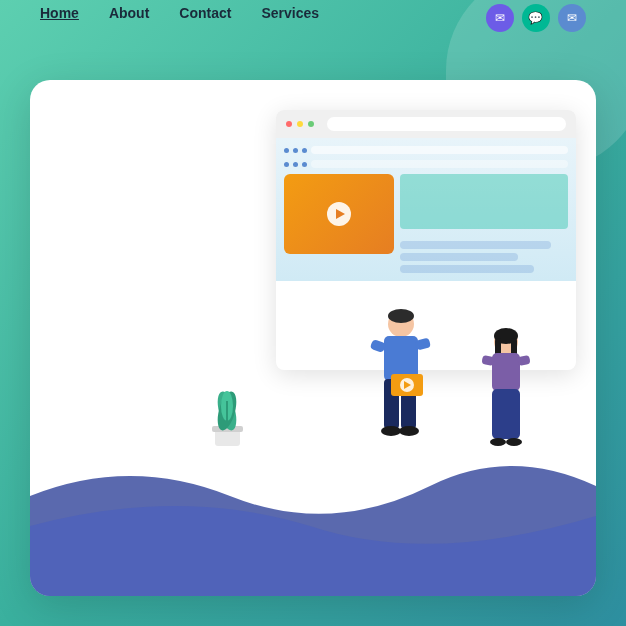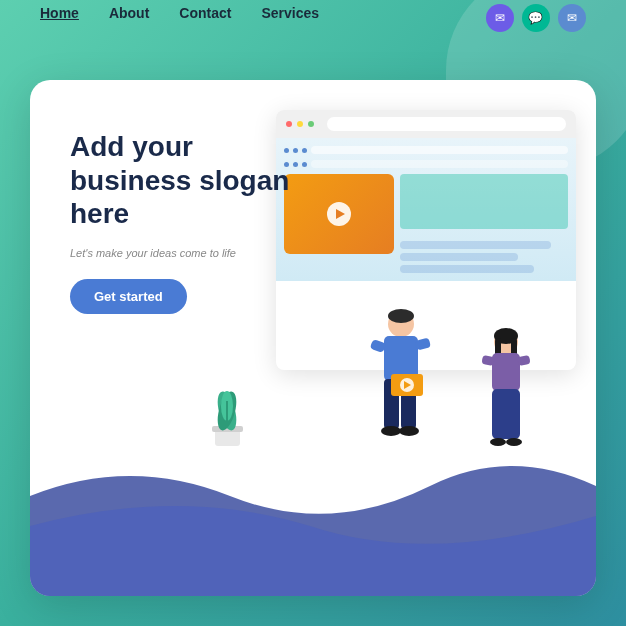--- a/index.html
+++ b/index.html
@@ -360,25 +360,20 @@
     <svg width="80" height="80" viewBox="0 0 80 80" xmlns="http://www.w3.org/2000/svg">
       <path class="gear-svg" d="M40,25 a15,15 0 1,1 0,30 a15,15 0 0,1 0,-30 M32,10 L48,10 L50,18 Q55,20 59,23 L67,20 L76,30 L72,37 Q74,42 72,47 L76,54 L67,64 L59,60 Q55,63 50,65 L48,73 L32,73 L30,65 Q25,63 21,60 L13,64 L4,54 L8,47 Q6,42 8,37 L4,30 L13,20 L21,23 Q25,20 30,18 Z" fill="#8080c0"></path>
     </svg>
   </div>
   <div class="gear" style="top:80px; right:80px;">
     <svg width="50" height="50" viewBox="0 0 80 80" xmlns="http://www.w3.org/2000/svg">
       <path class="gear-svg" d="M40,25 a15,15 0 1,1 0,30 a15,15 0 0,1 0,-30 M32,10 L48,10 L50,18 Q55,20 59,23 L67,20 L76,30 L72,37 Q74,42 72,47 L76,54 L67,64 L59,60 Q55,63 50,65 L48,73 L32,73 L30,65 Q25,63 21,60 L13,64 L4,54 L8,47 Q6,42 8,37 L4,30 L13,20 L21,23 Q25,20 30,18 Z" fill="#8080c0"></path>
     </svg>
   </div>
 
-  <div class="left-content">
-    <h1 class="headline">Add your business slogan here</h1>
-    <p class="subtext">Let's make your ideas come to life</p>
-    <button class="cta-btn">Get started</button>
-  </div>
 
   <div class="plant">
     <svg viewBox="0 0 55 70" xmlns="http://www.w3.org/2000/svg" width="55" height="70">
 
       <rect x="15" y="52" width="25" height="18" rx="3" fill="#e8e8e8"></rect>
       <rect x="12" y="50" width="31" height="6" rx="2" fill="#d0d0d0"></rect>
 
       <ellipse cx="27" cy="35" rx="8" ry="20" fill="#3aaf8a" transform="rotate(-15 27 35)"></ellipse>
       <ellipse cx="27" cy="35" rx="8" ry="20" fill="#2d9b78" transform="rotate(15 27 35)"></ellipse>
       <ellipse cx="27" cy="30" rx="6" ry="15" fill="#45c49a" transform="rotate(0 27 30)"></ellipse>

